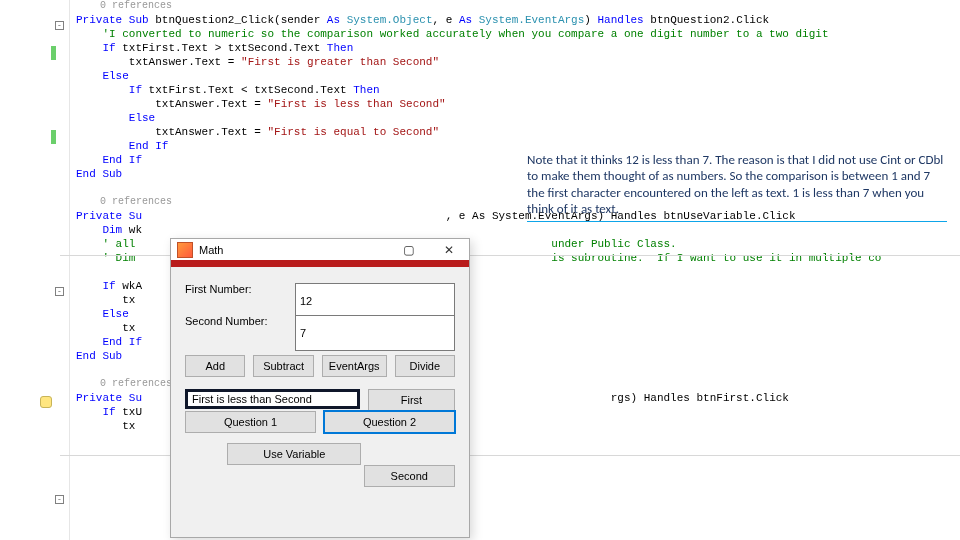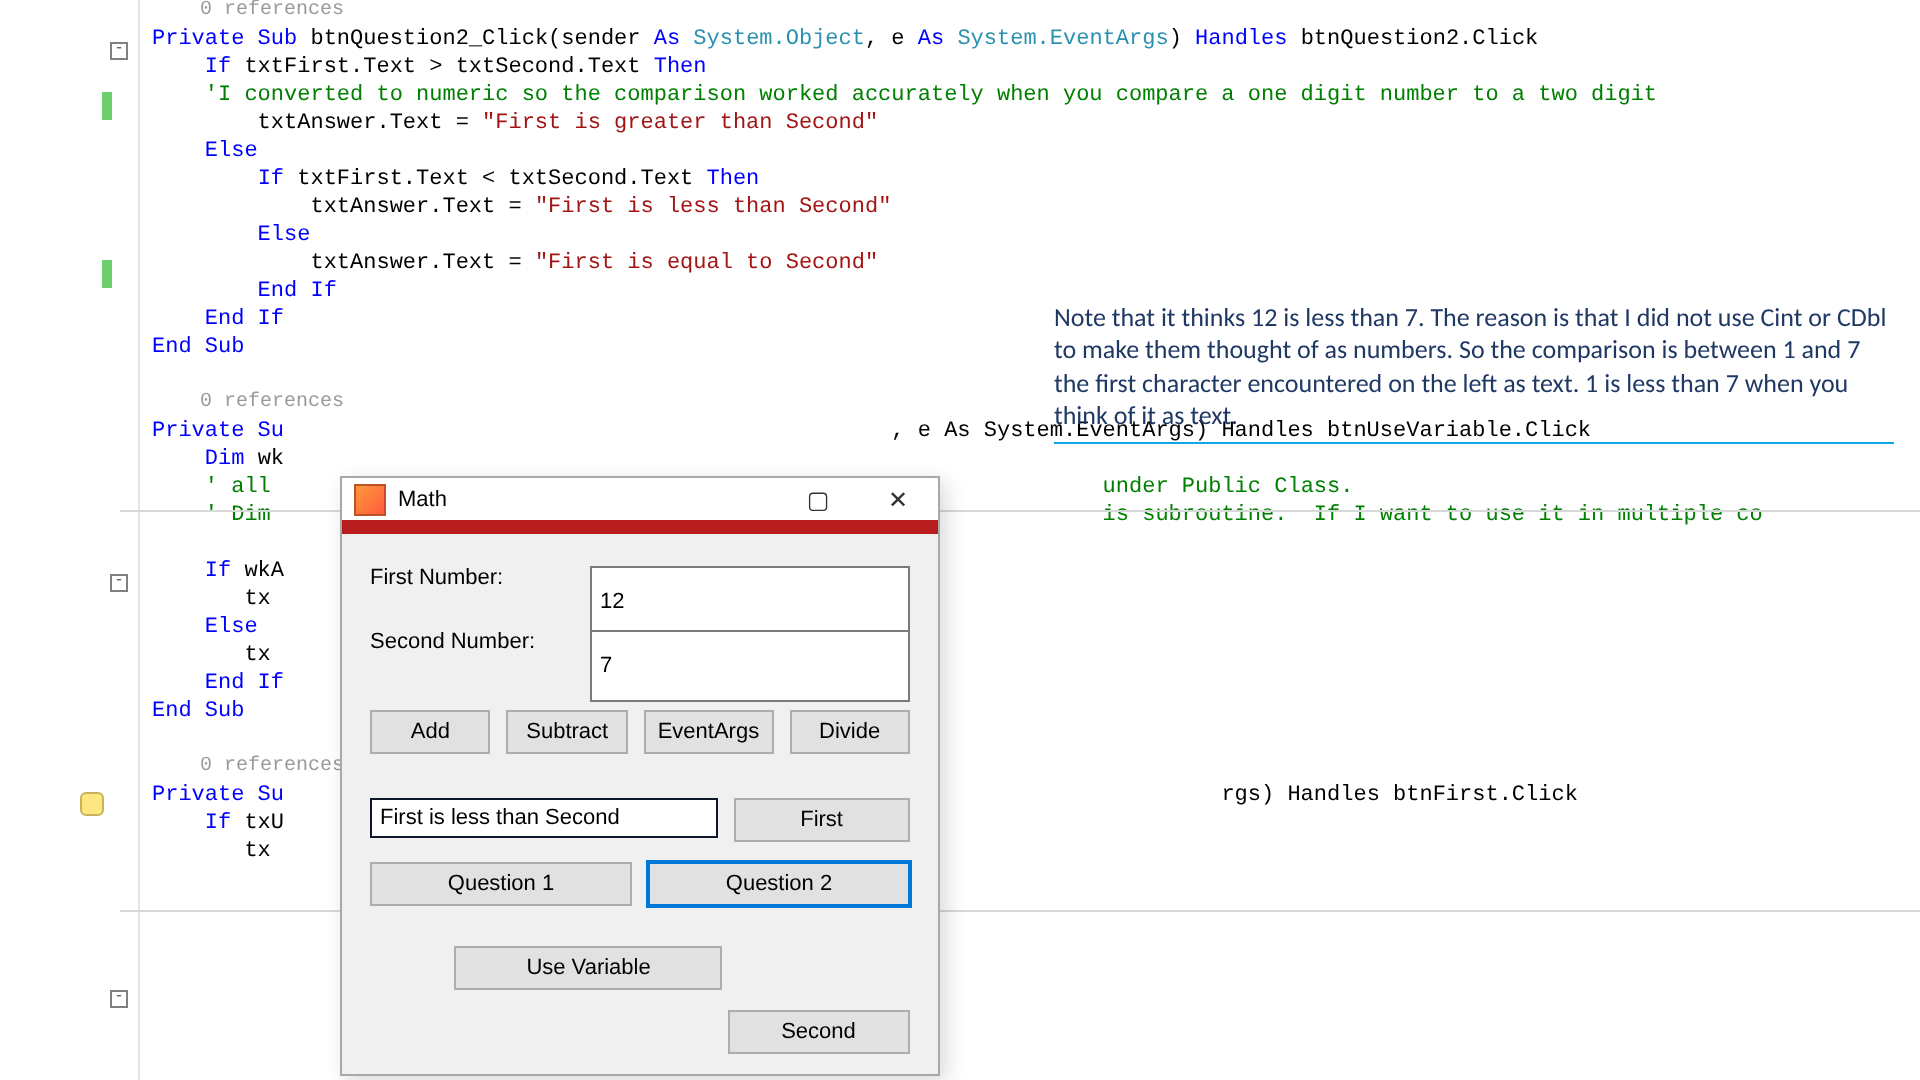--- a/index.html
+++ b/index.html
@@ -145,37 +145,36 @@
     height:36px;
     border:1px solid #7a7a7a;
     background:#fff;
     padding:0 4px;
     font-family: "Segoe UI", Tahoma, sans-serif;
     font-size:11px;
   }
   .btn-row {
     display:flex;
     gap:8px;
-    margin-bottom:10px;
   }
   .btn {
     height:22px;
     background:#e1e1e1;
     border:1px solid #adadad;
     display:flex;
     align-items:center;
     justify-content:center;
     font-size:11px;
     cursor:default;
     padding:0 6px;
   }
   .btn.focused { border:1px solid #0078d7; outline:1px solid #0078d7; }
   .answer-box {
     height:20px;
-    border:1px solid #0f172a;
+    border:3px solid #0f172a;
     background:#fff;
     padding:0 4px;
     display:flex;
     align-items:center;
   }
 </style>
 </head>
 <body>
 
 <div class="editor">
@@ -192,22 +191,22 @@
     <div class="lightbulb" style="top:396px"></div>
     <div class="gutter-line" style="top:492px">
         <span class="collapse-box">-</span>
       </div>
   </div>
 
   <div class="code">
 
     <div class="line refcount" style="margin-left:24px">0 references</div>
     <div class="line"><span class="kw">Private Sub</span><span> btnQuestion2_Click(sender </span><span class="kw">As</span><span class="type"> System.Object</span><span>, e </span><span class="kw">As</span><span class="type"> System.EventArgs</span><span>) </span><span class="kw">Handles</span><span> btnQuestion2.Click</span></div>
+    <div class="line cmt">    'I converted to numeric so the comparison worked accurately when you compare a one digit number to a two digit</div>
     <div class="line"><span>    </span><span class="kw">If</span><span> txtFirst.Text &gt; txtSecond.Text </span><span class="kw">Then</span></div>
-    <div class="line cmt">    'I converted to numeric so the comparison worked accurately when you compare a one digit number to a two digit</div>
     <div class="line"><span>        txtAnswer.Text = </span><span class="str">"First is greater than Second"</span></div>
     <div class="line kw">    Else</div>
     <div class="line"><span>        </span><span class="kw">If</span><span> txtFirst.Text &lt; txtSecond.Text </span><span class="kw">Then</span></div>
     <div class="line"><span>            txtAnswer.Text = </span><span class="str">"First is less than Second"</span></div>
     <div class="line kw">        Else</div>
     <div class="line"><span>            txtAnswer.Text = </span><span class="str">"First is equal to Second"</span></div>
     <div class="line kw">        End If</div>
     <div class="line kw">    End If</div>
     <div class="line kw">End Sub</div>
 

